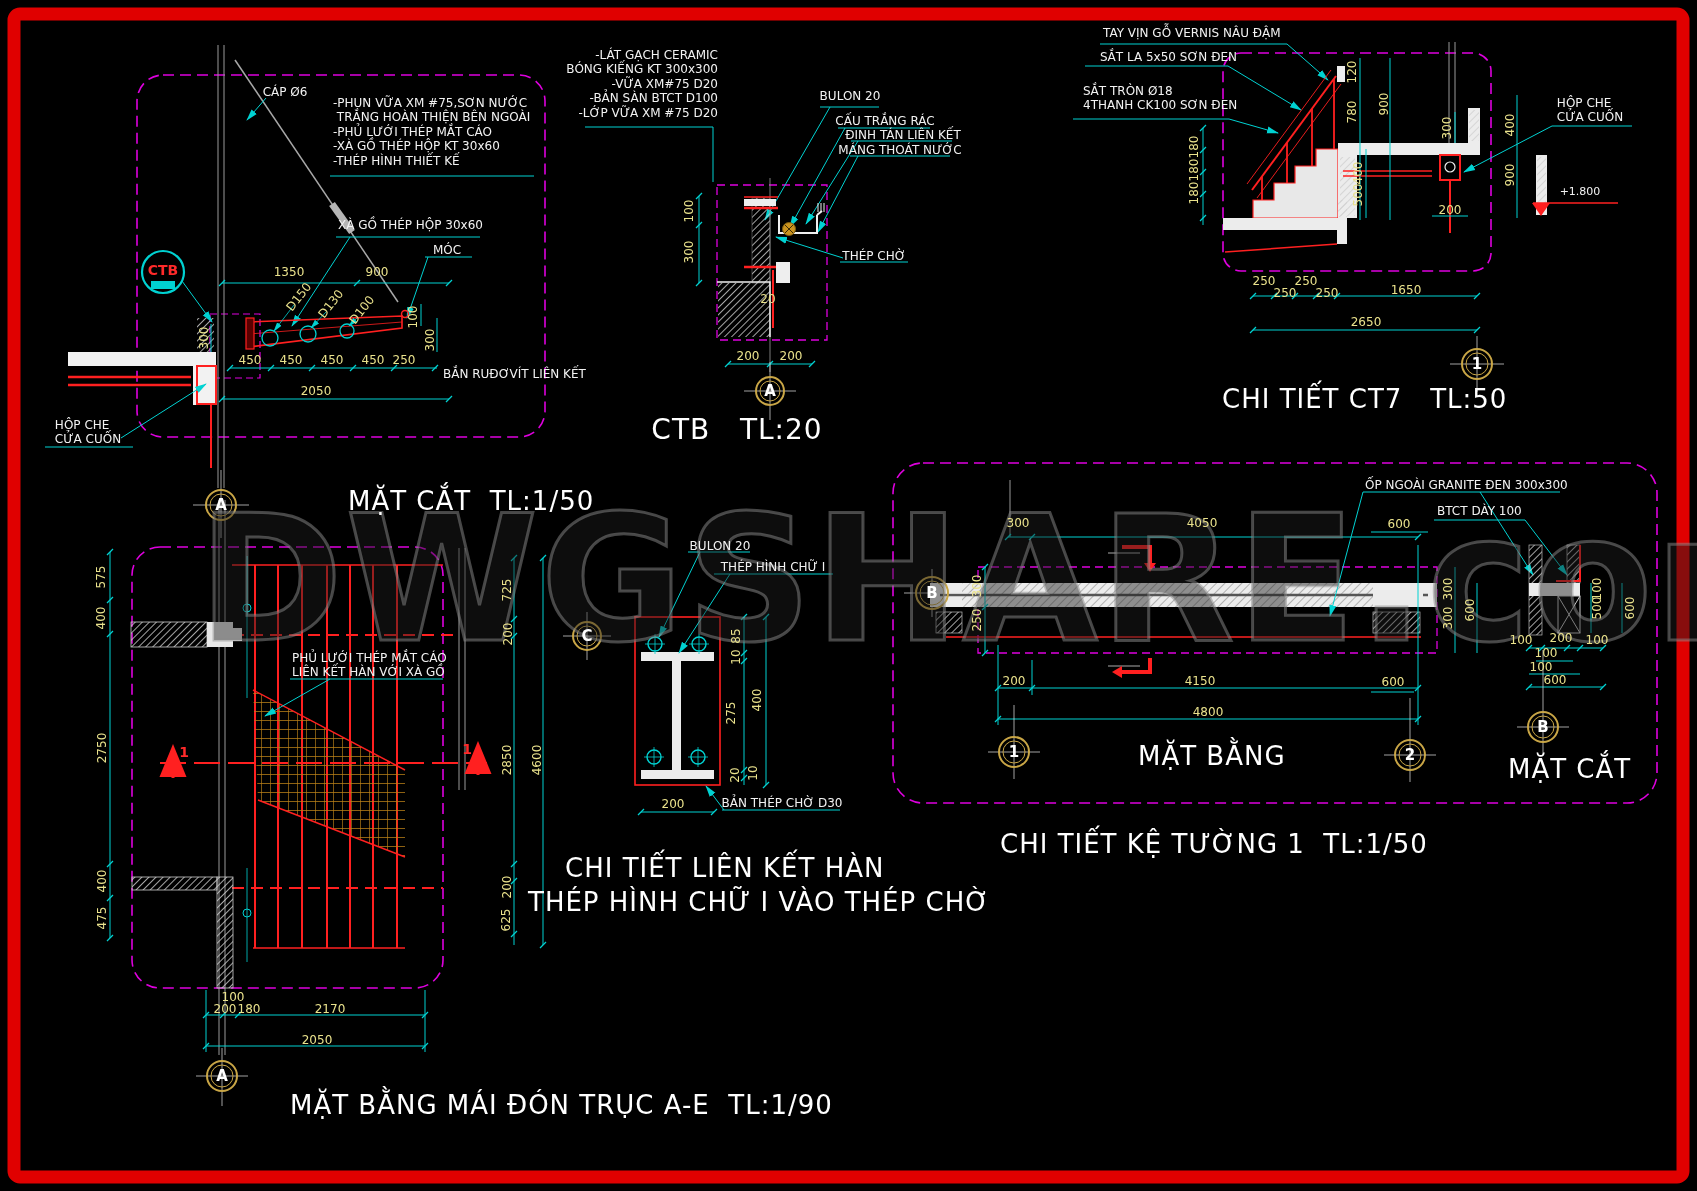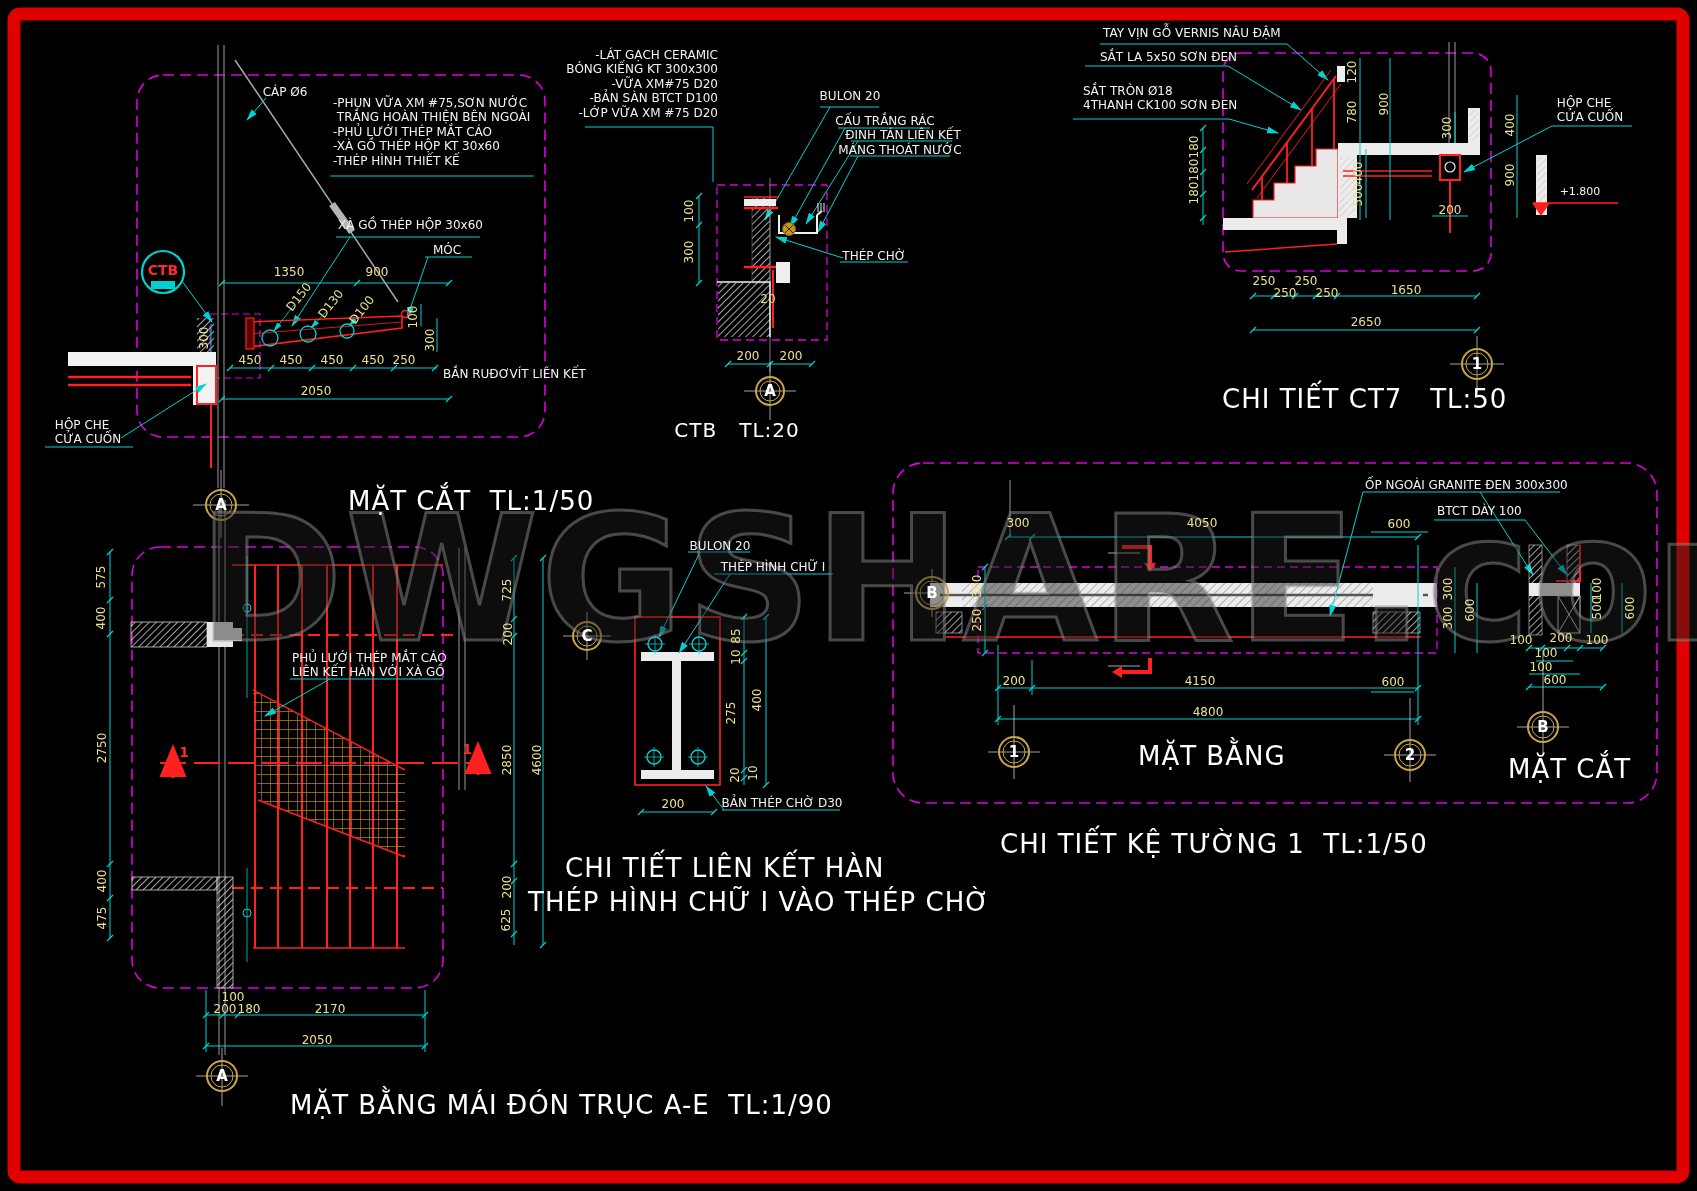--- a/index.html
+++ b/index.html
@@ -432,21 +432,21 @@
       <div class="t lbl" style="left: 885px; top: 121px; transform: translate(-50%, -50%) rotate(0deg);">CẤU TRẮNG RÁC</div>
       <div class="t lbl" style="left: 903px; top: 135px; transform: translate(-50%, -50%) rotate(0deg);">ĐINH TÁN LIÊN KẾT</div>
       <div class="t lbl" style="left: 900px; top: 150px; transform: translate(-50%, -50%) rotate(0deg);">MÁNG THOÁT NƯỚC</div>
       <div class="t dim" style="left: 689px; top: 211px; transform: translate(-50%, -50%) rotate(-90deg);">100</div>
       <div class="t dim" style="left: 689px; top: 252px; transform: translate(-50%, -50%) rotate(-90deg);">300</div>
       <div class="t dim" style="left: 768px; top: 299px; transform: translate(-50%, -50%) rotate(0deg);">20</div>
       <div class="t dim" style="left: 748px; top: 356px; transform: translate(-50%, -50%) rotate(0deg);">200</div>
       <div class="t dim" style="left: 791px; top: 356px; transform: translate(-50%, -50%) rotate(0deg);">200</div>
       <div class="t lbl" style="left: 874px; top: 256px; transform: translate(-50%, -50%) rotate(0deg);">THÉP CHỜ</div>
       <div class="t grid" style="left: 770px; top: 391px; transform: translate(-50%, -50%) rotate(0deg);">A</div>
-      <div class="t title" style="left: 737px; top: 430px; transform: translate(-50%, -50%) rotate(0deg); font-size: 20px;">CTB   TL:20</div>
+      <div class="t title" style="left: 737px; top: 430px; transform: translate(-50%, -50%) rotate(0deg); font-size: 28px;">CTB   TL:20</div>
       <div class="t lbl" style="left: 1103px; top: 33px; transform: translate(0px, -50%) rotate(0deg);">TAY VỊN GỖ VERNIS NÂU ĐẬM</div>
       <div class="t lbl" style="left: 1100px; top: 57px; transform: translate(0px, -50%) rotate(0deg);">SẮT LA 5x50 SƠN ĐEN</div>
       <div class="t note" style="left: 1083px; top: 84px; transform: translate(0px, 0px) rotate(0deg);">SẮT TRÒN Ø18
 4THANH CK100 SƠN ĐEN</div>
       <div class="t dim" style="left: 1352px; top: 72px; transform: translate(-50%, -50%) rotate(-90deg);">120</div>
       <div class="t dim" style="left: 1352px; top: 112px; transform: translate(-50%, -50%) rotate(-90deg);">780</div>
       <div class="t dim" style="left: 1384px; top: 104px; transform: translate(-50%, -50%) rotate(-90deg);">900</div>
       <div class="t dim" style="left: 1447px; top: 128px; transform: translate(-50%, -50%) rotate(-90deg);">300</div>
       <div class="t dim" style="left: 1510px; top: 125px; transform: translate(-50%, -50%) rotate(-90deg);">400</div>
       <div class="t dim" style="left: 1510px; top: 175px; transform: translate(-50%, -50%) rotate(-90deg);">900</div>

